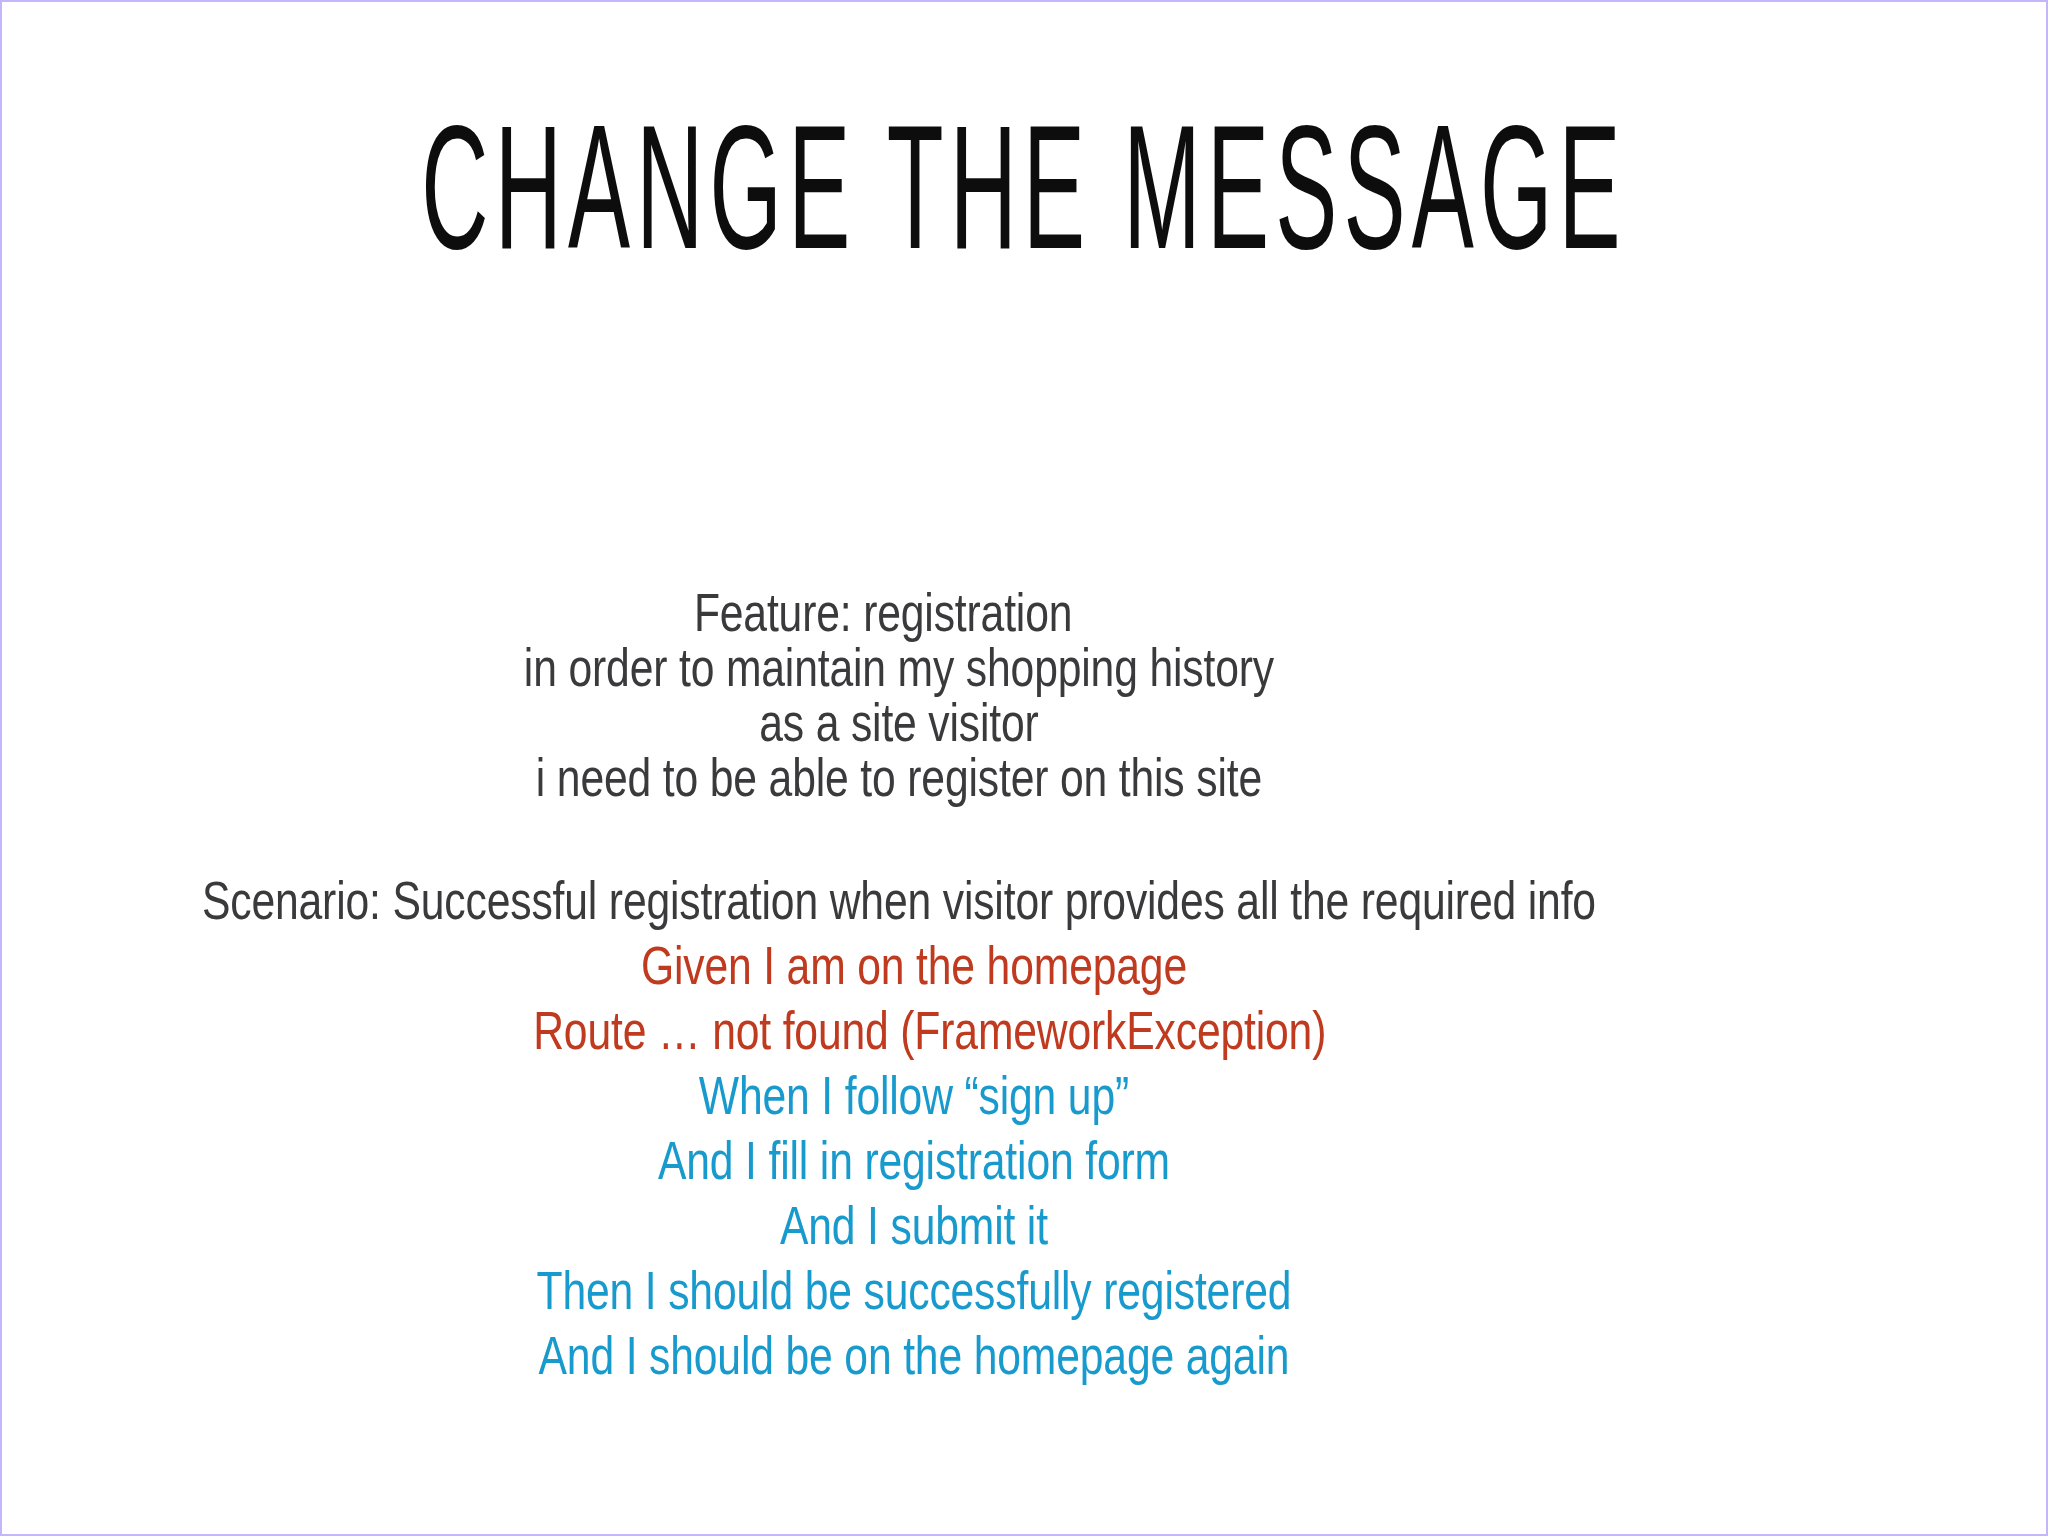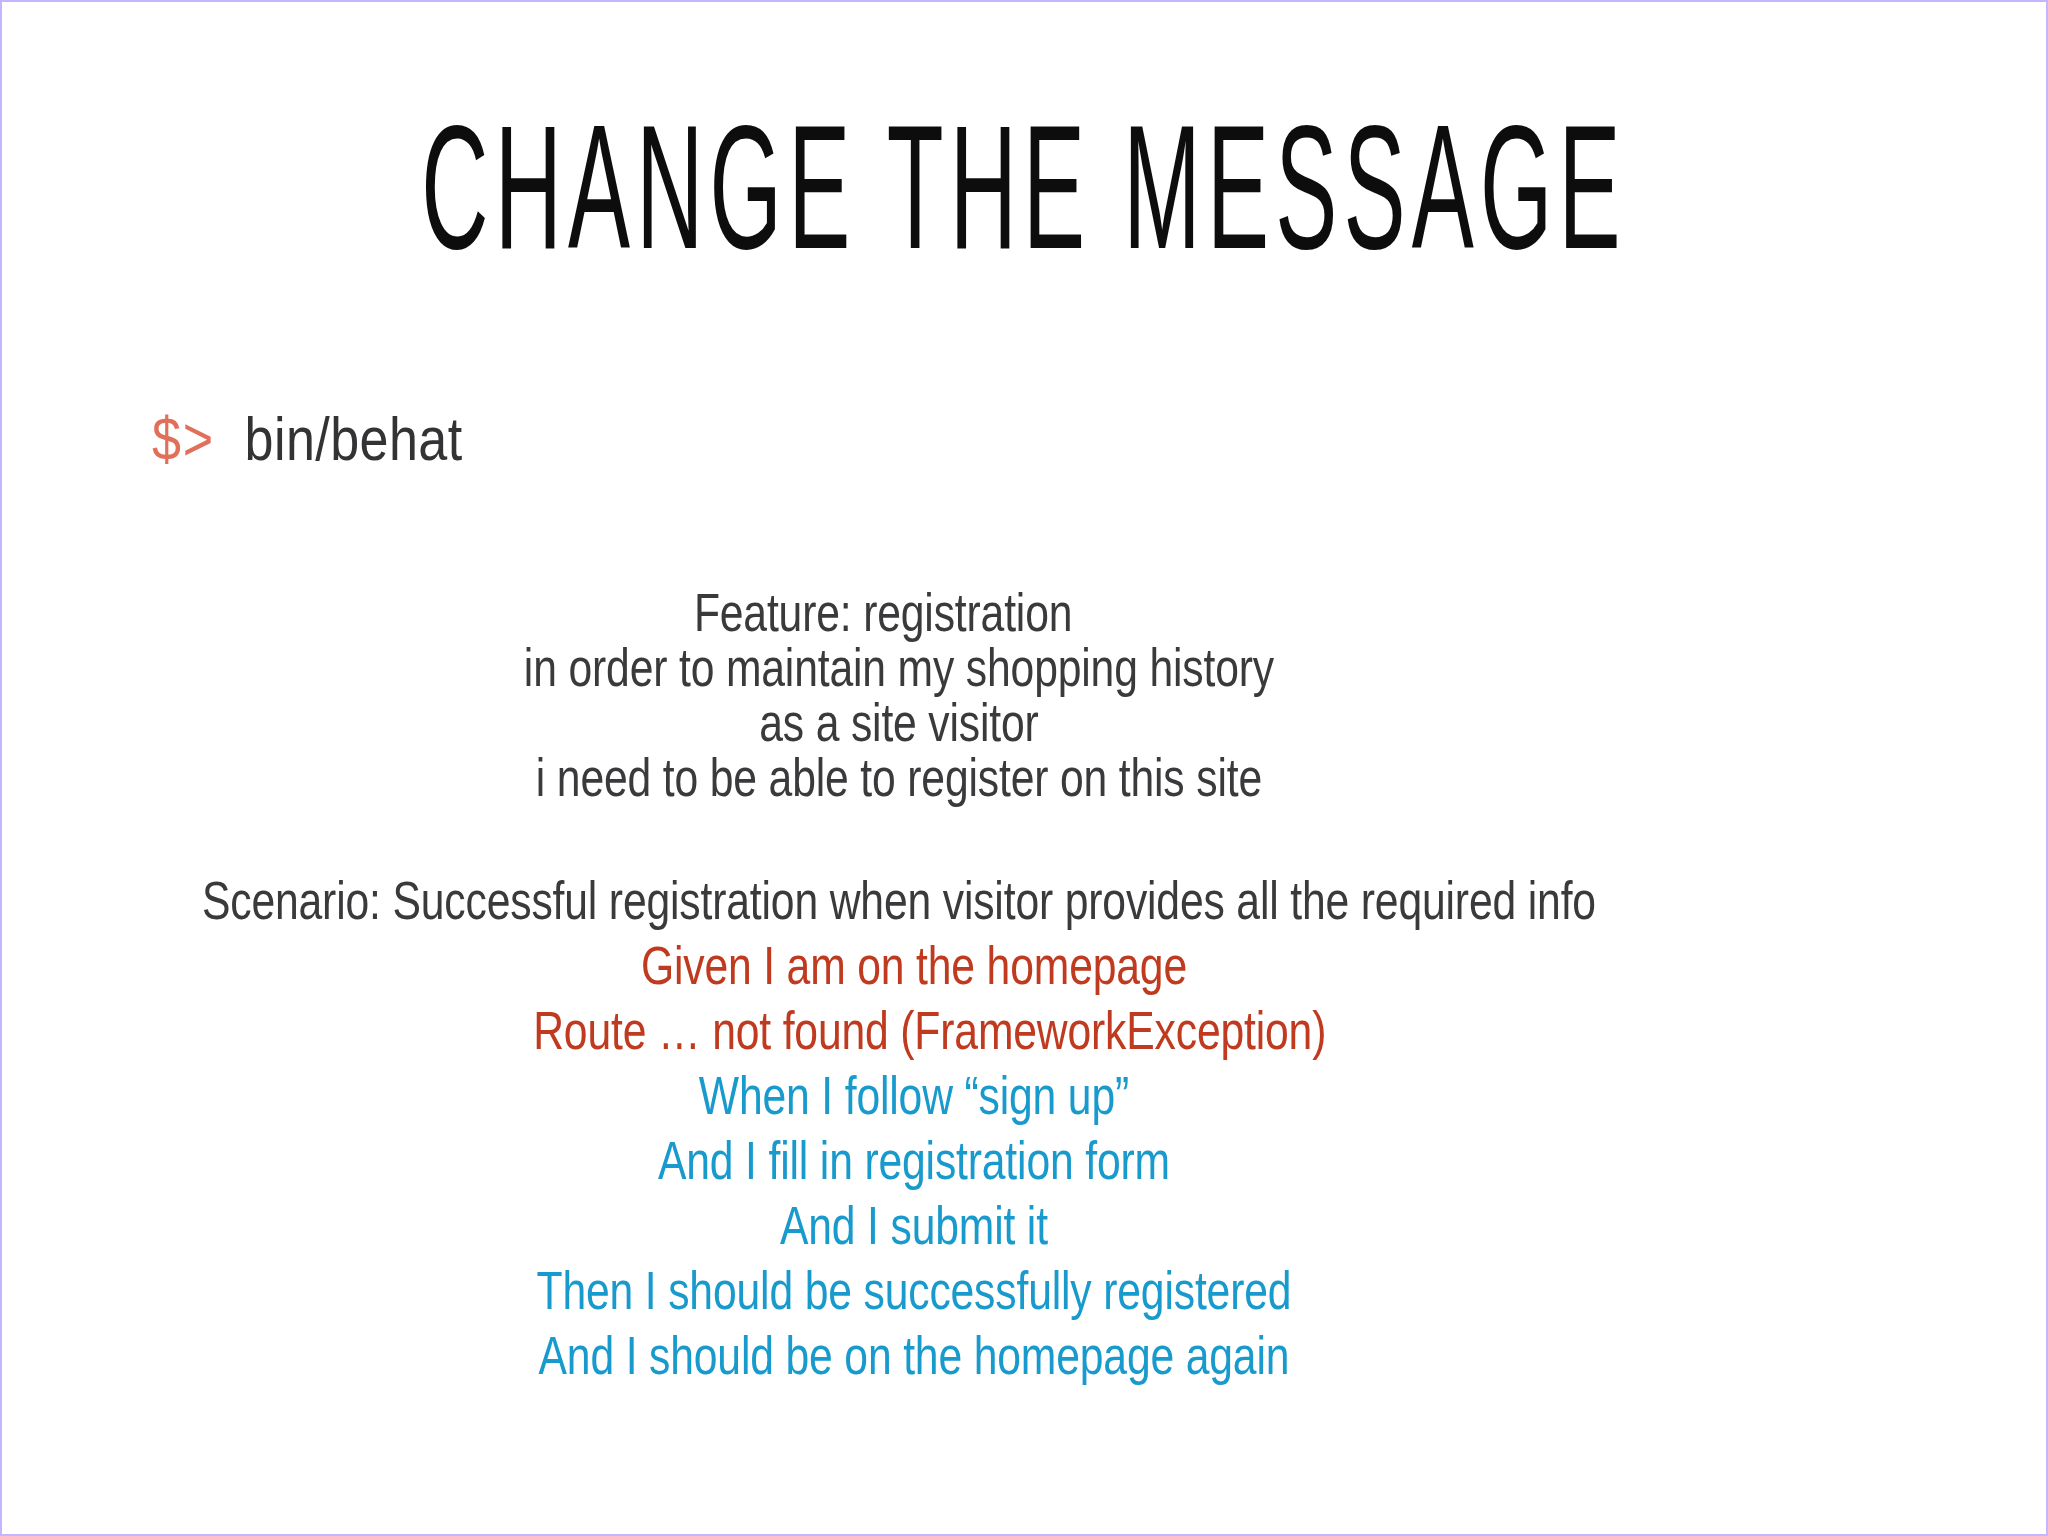--- a/index.html
+++ b/index.html
@@ -103,23 +103,20 @@
 
   .step-line { margin-bottom: 11px; }
 </style>
 </head>
 <body>
 
 <div id="slide">
 
   <div id="slide-title">Change the Message</div>
 
-  <div id="terminal">
-    <div class="cmd-line"><span class="cmd-prompt">$&gt;</span><span class="cmd-text">  </span><span class="cmd-text">bin/behat</span></div>
-  </div>
 
   <div id="output">
 
     <div class="out-line ind-0 c-neutral">Feature: registration</div>
 
     <div class="out-line ind-1 c-neutral">in order to maintain my shopping history</div>
 
     <div class="out-line ind-1 c-neutral">as a site visitor</div>
 
     <div class="out-line ind-1 c-neutral">i need to be able to register on this site</div>

